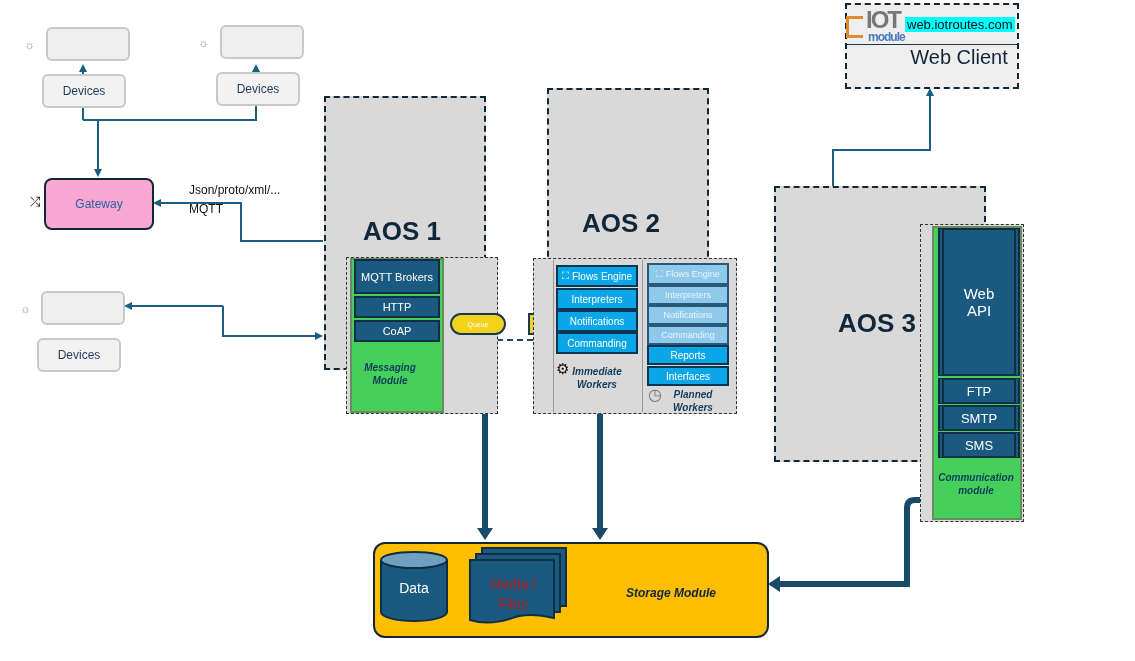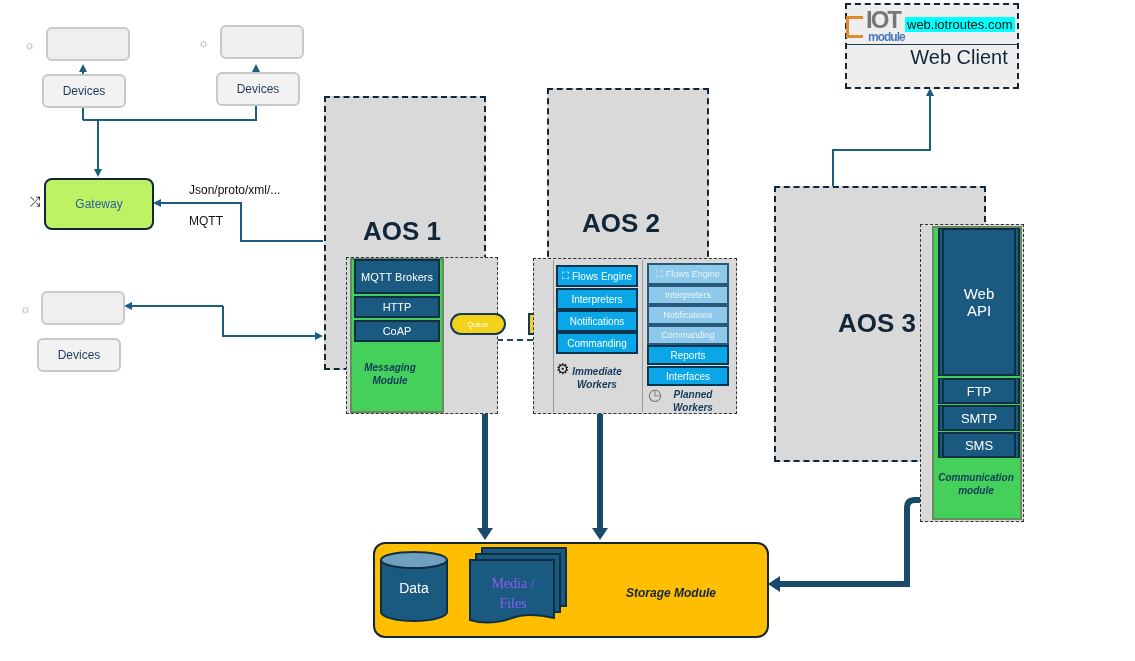--- a/index.html
+++ b/index.html
@@ -3,21 +3,21 @@
 <meta charset="utf-8">
 <style>
   html, body { margin:0; padding:0; background:#ffffff; }
   body { width:1135px; height:661px; position:relative; overflow:hidden; font-family:"Liberation Sans", sans-serif; }
   .abs { position:absolute; }
   svg.wires { position:absolute; left:0; top:0; width:1135px; height:661px; pointer-events:none; }
   .device { position:absolute; width:82px; height:30px; }
   .device .back { position:absolute; left:4px; top:-3px; width:80px; height:30px; border:2px solid #c8c8c8; border-radius:6px; background:#efefef; }
   .device .front { position:absolute; left:0; top:0; width:80px; height:30px; border:2px solid #c8c8c8; border-radius:6px; background:#f2f2f2; color:#1f3a5a; font-size:12px; display:flex; align-items:center; justify-content:center;margin-top:44px; }
   .sun { position:absolute; color:#999; font-size:12px; }
-  .gateway { position:absolute; left:44px; top:178px; width:106px; height:48px; border:2px solid #12263a; border-radius:8px; background:#bef264; color:#2e5e9a; font-size:12px; display:flex; align-items:center; justify-content:center; }
+  .gateway { position:absolute; left:44px; top:178px; width:106px; height:48px; border:2px solid #12263a; border-radius:8px; background:#f9a8d4; color:#2e5e9a; font-size:12px; display:flex; align-items:center; justify-content:center; }
   .label-txt { position:absolute; font-size:12px; color:#111; }
   .aos { position:absolute; background:#d9d9d9; border:2px dashed #12263a; }
   .aos-title { position:absolute; font-size:26px; color:#12263a;font-weight:bold; }
   .sub { position:absolute; background:#d9d9d9; border:1px dashed #333; }
   .green { position:absolute; background:#44d05a; border:2px solid #6a8a60; }
   .navybox { position:absolute; background:#1a5a80; border:2px solid #0f2e44; color:#fff; font-size:11px; display:flex; align-items:center; justify-content:center; }
   .bluebox { position:absolute; background:#0aa6e8; border:2px solid #0c3550; color:#fff; font-size:10px; display:flex; align-items:center; justify-content:center; }
   .lightbox { position:absolute; background:#8ec8ea; border:2px solid #2a5878; color:#eaf6fd; font-size:9px; display:flex; align-items:center; justify-content:center; }
   .module-label { position:absolute; color:#123a5a; font-weight:bold; font-style:italic; font-size:10px; text-align:center; line-height:13px; }
   .queue { position:absolute; background:#f2d21a; border:2px solid #1a3a50; border-radius:14px; color:#fff; font-size:7px; display:flex; align-items:center; justify-content:center; }
@@ -79,21 +79,21 @@
   <div class="back"></div>
   <div class="front">Devices</div>
 </div>
 
 <span class="abs" style="left:30px;top:194px;font-size:13px;color:#111;">⤮</span>
 <div class="gateway">
   <span>Gateway</span>
 </div>
 
 <span class="label-txt" style="left:189px;top:183px;">Json/proto/xml/...</span>
-<span class="label-txt" style="left:189px;top:214px;">MQTT</span>
+<span class="label-txt" style="left:189px;top:202px;">MQTT</span>
 
 <div class="aos" style="left:324px;top:96px;width:158px;height:270px;"></div>
 <div class="aos-title" style="left:363px;top:216px;">AOS 1</div>
 <div class="sub" style="left:346px;top:257px;width:150px;height:155px;"></div>
 <div class="green" style="left:350px;top:258px;width:90px;height:151px;"></div>
 <div class="navybox" style="left:354px;top:259px;width:82px;height:31px;">
     <span>MQTT Brokers</span>
   </div>
 <div class="navybox" style="left:354px;top:296px;width:82px;height:18px;">
     <span>HTTP</span>
@@ -186,21 +186,21 @@
   <path d="M2,10 L2,62 A33,9 0 0,0 68,62 L68,10" fill="#1a5a80" stroke="#0f2e44" stroke-width="2"></path>
   <ellipse cx="35" cy="10" rx="33" ry="8" fill="#6fa0c0" stroke="#0f2e44" stroke-width="2"></ellipse>
 </svg>
 <div class="abs" style="left:379px;top:580px;width:70px;text-align:center;color:#fff;font-size:14px;">Data</div>
 
 <svg class="abs" style="left:468px;top:546px;" width="102" height="80">
   <rect x="14" y="2" width="84" height="58" fill="#1a5a80" stroke="#0f2e44" stroke-width="2"></rect>
   <rect x="8" y="8" width="84" height="58" fill="#1a5a80" stroke="#0f2e44" stroke-width="2"></rect>
   <path d="M2,14 L86,14 L86,72 Q60,66 44,72 Q22,80 2,74 Z" fill="#1a5a80" stroke="#0f2e44" stroke-width="2"></path>
 </svg>
-<div class="abs" style="left:470px;top:574px;width:86px;text-align:center;color:#8b5cf6;font-size:14px;line-height:20px;font-family:Liberation Serif, serif;">
+<div class="abs" style="left:470px;top:574px;width:86px;text-align:center;color:#b91c1c;font-size:14px;line-height:20px;">
   <div>Media /</div>
   <div>Files</div>
 </div>
 <div class="abs" style="left:626px;top:570px;font-size:12px;font-weight:bold;font-style:italic;color:#12263a;margin-top:16px;">Storage Module</div>
 
 <div class="webclient"></div>
 <div class="abs" style="left:847px;top:44px;width:170px;border-top:1px solid #1a3a50;"></div>
 <div class="abs" style="left:846px;top:8px;width:58px;height:34px;">
   <span class="abs" style="left:0;top:8px;width:14px;height:16px;border:3px solid #e08a30;border-right:none;"></span>
   <span class="abs" style="left:20px;top:-2px;font-size:24px;font-weight:bold;color:#777;letter-spacing:-2px;">IOT</span>

